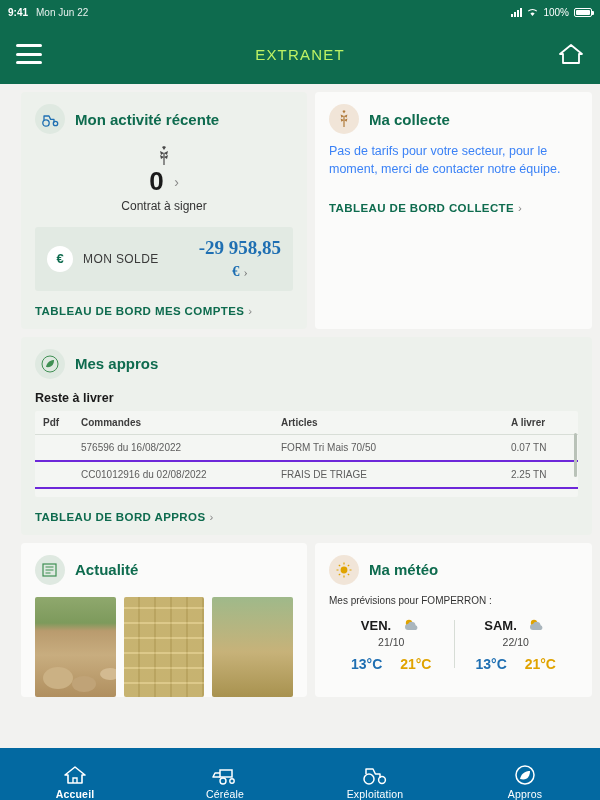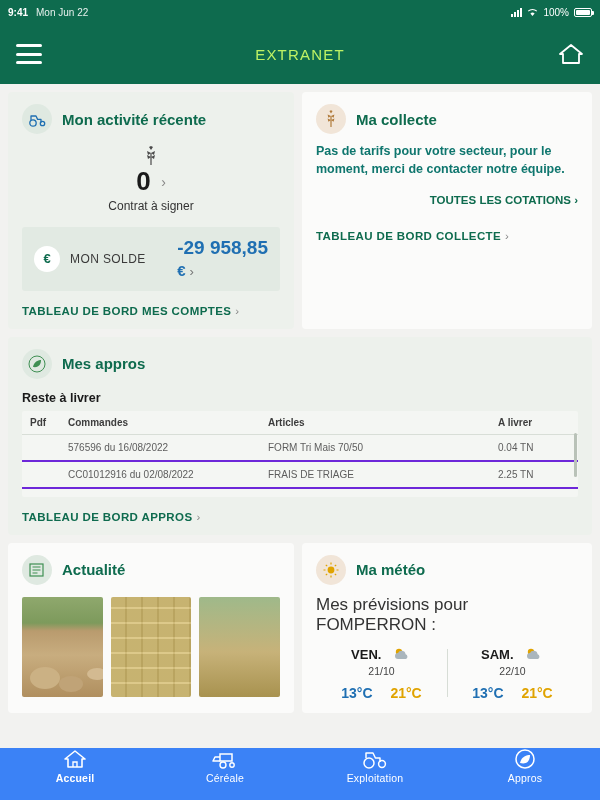--- a/index.html
+++ b/index.html
@@ -61,21 +61,21 @@
     font-size: 15px; letter-spacing: 1.2px; font-weight: 500;
   }
   .hamburger { width: 26px; height: 20px; display: flex; flex-direction: column; justify-content: space-between; position: relative; z-index: 2; cursor: pointer; }
   .hamburger span { display: block; height: 3px; background: #fff; border-radius: 2px; }
   .home-btn { margin-left: auto; position: relative; z-index: 2; cursor: pointer; line-height: 0; }
 
   
   .content {
     flex: 1 1 auto;
     overflow: hidden;
-    padding: 8px 8px 0 8px;
+    padding: 8px 8px 0 21px;
     background: #f2f2f0;
   }
 
   .row { display: flex; gap: 8px; }
 
   .card {
     background: #edf1ec;
     border-radius: 4px;
     padding: 12px 14px;
   }
@@ -109,34 +109,34 @@
     display: flex; align-items: center;
   }
   .solde-left { display: flex; align-items: center; gap: 10px; }
   .euro-circle {
     width: 26px; height: 26px; border-radius: 50%; background: #fff;
     display: flex; align-items: center; justify-content: center;
     color: #0e6b4e; font-size: 13px; font-weight: bold;
   }
   .solde-label { font-size: 12px; color: #3a3a3a; letter-spacing: .4px; }
   .solde-val {
-    margin-left: auto; text-align: left;
-    color: #1f6fb2; font-weight: bold; font-size: 19px; line-height: 1.15;
+    margin-left: auto; text-align: center;
+    color: #1f6fb2; font-weight: bold; font-size: 19px; line-height: 1.15; font-family: Liberation Serif, serif;
   }
   .solde-val .unit { font-size: 15px; }
   .solde-val .chev2 { color: #777; font-weight: normal; font-size: 13px; margin-left: 4px; }
 
   .card-link {
     color: #0e6b4e; font-weight: bold;
     font-size: 11.5px; letter-spacing: .4px; margin-top: 14px;
     cursor: pointer;
   }
   .card-link .arrow { color: #888; font-weight: normal; margin-left: 4px; }
 
-  .collecte-text { font-size: 12.5px; color: #0f766e; line-height: 1.45; margin-top: 8px; font-weight: bold; }
+  .collecte-text { font-size: 12.5px; color: #3b82f6; line-height: 1.45; margin-top: 8px; }
   .collecte-link {
     text-align: right; color: #0e6b4e; font-weight: bold;
     font-size: 11.5px; margin-top: 16px; cursor: pointer;
   }
 
   
   .appros-card { margin-top: 8px; }
   .reste { font-size: 12.5px; color: #1a1a1a; font-weight: bold; margin: 12px 0 6px; }
   table.appros {
     width: 100%; border-collapse: collapse;
@@ -183,38 +183,38 @@
   .img-sacks::before {
     content:""; position:absolute; inset:0;
     background: repeating-linear-gradient(0deg, rgba(0,0,0,.08) 0 13px, rgba(255,255,255,.12) 13px 15px);
   }
   .img-third {
     background: linear-gradient(180deg,#9fb98a 0%, #c7b279 55%, #a8924f 100%);
   }
 
   
   .meteo-card { flex: 1; }
-  .meteo-sub { font-size: 17px; color: #333; margin-top: 10px; }
+  .meteo-sub { font-size: 10px; color: #333; margin-top: 10px; }
   .meteo-days { display: flex; margin-top: 10px; }
   .meteo-day { flex: 1; text-align: center; position: relative; }
   .meteo-day + .meteo-day::before {
     content: ""; position: absolute; left: 0; top: 4px; bottom: 4px; width: 1px; background: #d7ddd6;
   }
   .m-name { font-size: 13px; font-weight: bold; color: #1a1a1a; display:inline-block; }
   .m-cloud { display:inline-block; vertical-align: middle; margin-left: 6px; }
   .m-date { font-size: 10.5px; color: #444; margin-top: 2px; }
   .m-temps { margin-top: 8px; font-size: 14px; font-weight: bold; }
   .t-min { color: #1f6fb2; }
   .t-max { color: #e0a300; margin-left: 14px; }
 
   
   .bottomnav {
     flex: 0 0 52px; height: 52px;
-    background: #3b82f6;
-    display: flex; align-items: flex-start;
+    background: #0369a1;
+    display: flex; align-items: flex-end;
     color: #fff;
   }
   .nav-item {
     flex: 1; text-align: center; font-size: 10.5px; cursor: pointer;
     display: flex; flex-direction: column; align-items: center; gap: 2px;
   }
   .nav-item .lbl { letter-spacing: .2px; }
   .nav-item.active .lbl { font-weight: bold; }
   svg { display: block; }
 </style>
@@ -312,23 +312,20 @@
         <div class="card-head">
           <span class="icon-circle beige">
             <svg width="18" height="18" viewBox="0 0 18 18">
               <path d="M9 17 V6" stroke="#b07a3a" stroke-width="1.2"></path>
               <path d="M9 6 l-3.4-1.6 .8 3.4 z M9 6 l3.4-1.6 -.8 3.4 z M9 10 l-3.4-1.6 .8 3.4 z M9 10 l3.4-1.6 -.8 3.4 z M9 3.4 l-1.6-2.4 1.6-.8 1.6 .8 z" fill="#b07a3a"></path>
             </svg>
           </span>
           <span class="card-title">Ma collecte</span>
         </div>
         <div class="collecte-text">Pas de tarifs pour votre secteur, pour le moment, merci de contacter notre équipe.</div>
-        <div class="collecte-link">
-          <span>TOUTES LES COTATIONS</span><span class="arrow"> ›</span>
-        </div>
         <div class="card-link" style="margin-top:24px;">
           <span>TABLEAU DE BORD COLLECTE</span><span class="arrow">›</span>
         </div>
       </div>
     </div>
 
     <div class="card appros-card">
       <div class="card-head">
         <span class="icon-circle">
           <svg width="18" height="18" viewBox="0 0 18 18">
@@ -349,21 +346,21 @@
               <th class="c-cmd">Commandes</th>
               <th class="c-art">Articles</th>
               <th>A livrer</th>
             </tr>
           </thead>
           <tbody>
             <tr>
               <td></td>
               <td>576596 du 16/08/2022</td>
               <td>FORM Tri Mais 70/50</td>
-              <td>0.04 TN</td>
+              <td>0.07 TN</td>
             </tr>
             <tr>
               <td></td>
               <td>CC01012916 du 02/08/2022</td>
               <td>FRAIS DE TRIAGE</td>
               <td>2.25 TN</td>
             </tr>
             <tr>
               <td></td>
               <td>CC01012916 du 02/08/2022</td>

